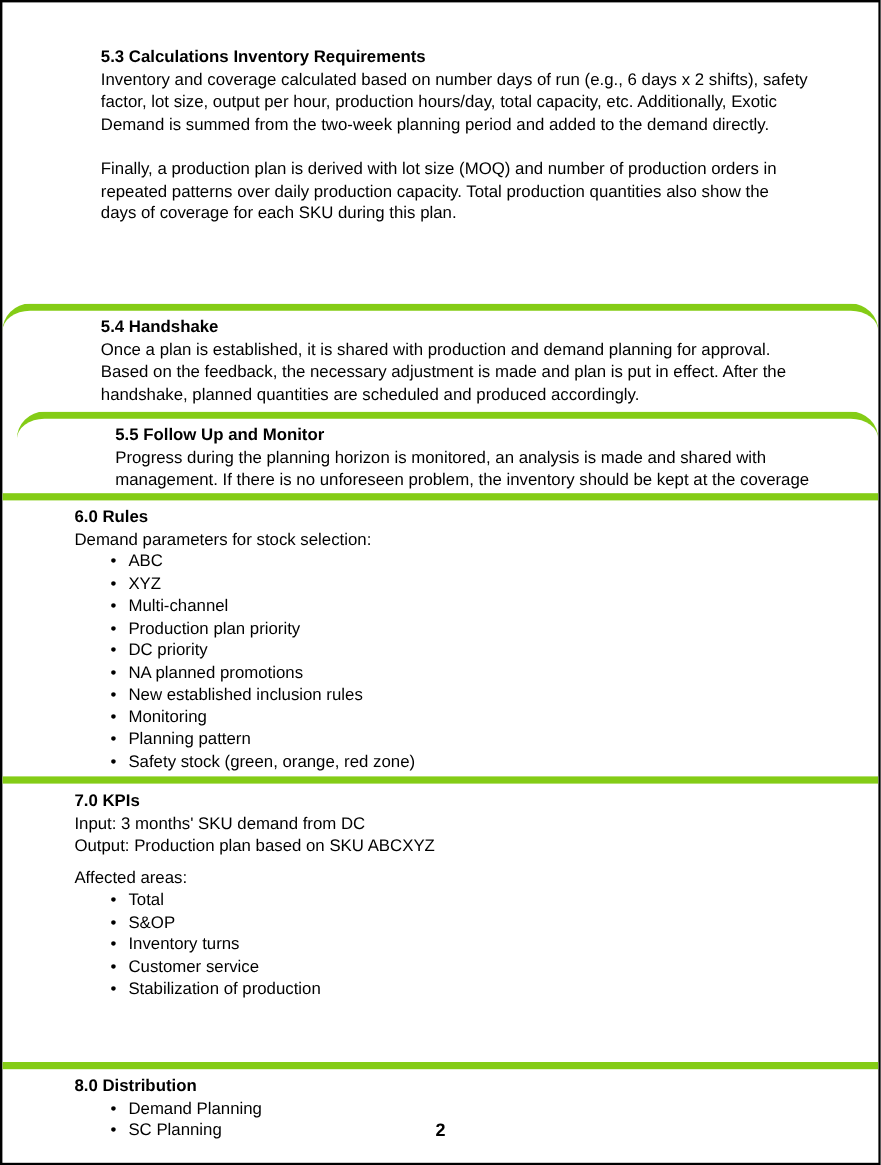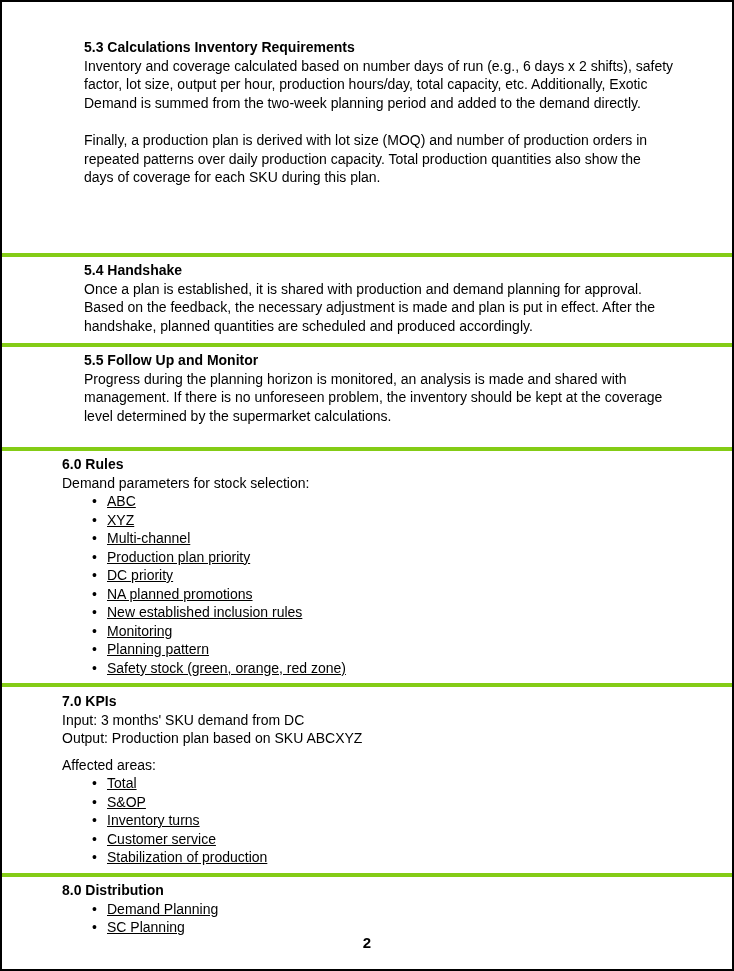--- a/index.html
+++ b/index.html
@@ -9,35 +9,35 @@
     box-sizing:border-box;
     border:2px solid #000;
     background:#fff;
     color:#000;
     font-family:"Liberation Sans", sans-serif;
     font-size:14px;
     line-height:18.5px;
     overflow:hidden;
   }
   .section { box-sizing:border-box; overflow:hidden; }
-  .section.ruled { border-top:4px solid #84cc16; }
-  .indent-deep  { padding-left:82px; padding-right:16px; }
+  .section.ruled { border-top:6px solid #84cc16; }
+  .indent-deep  { padding-left:82px; padding-right:16px;border-radius:23px; }
   .indent-shallow { padding-left:60px; padding-right:26px; }
   .sec-53 { height:251px; padding-top:36px; }
   .sec-54 { height:90px;  padding-top:4px; }
-  .sec-55 { height:104px;  padding-top:4px; }
+  .sec-55 { height:68px;  padding-top:4px;margin-left:12px; }
   .sec-60 { height:236px; padding-top:4px; }
-  .sec-70 { height:190px; padding-top:5px; }
+  .sec-70 { height:238px; padding-top:5px; }
   .sec-80 { height:86px; padding-top:4px; }
   .heading { font-weight:bold; white-space:nowrap; }
   .line { white-space:nowrap; }
   .para { margin:0; }
   .para + .para { margin-top:19px; }
   .gap-before { margin-top:8px; }
-  .bullet { padding-left:30px;text-decoration:underline; }
+  .bullet { padding-left:30px; }
   .dot { display:inline-block; width:15px; }
   .page-footer {
     position:absolute; left:0; right:0; top:932px;
     text-align:center;
     font-weight:bold;
     font-size:15px;
   }
 </style>
 </head>
 <body>

